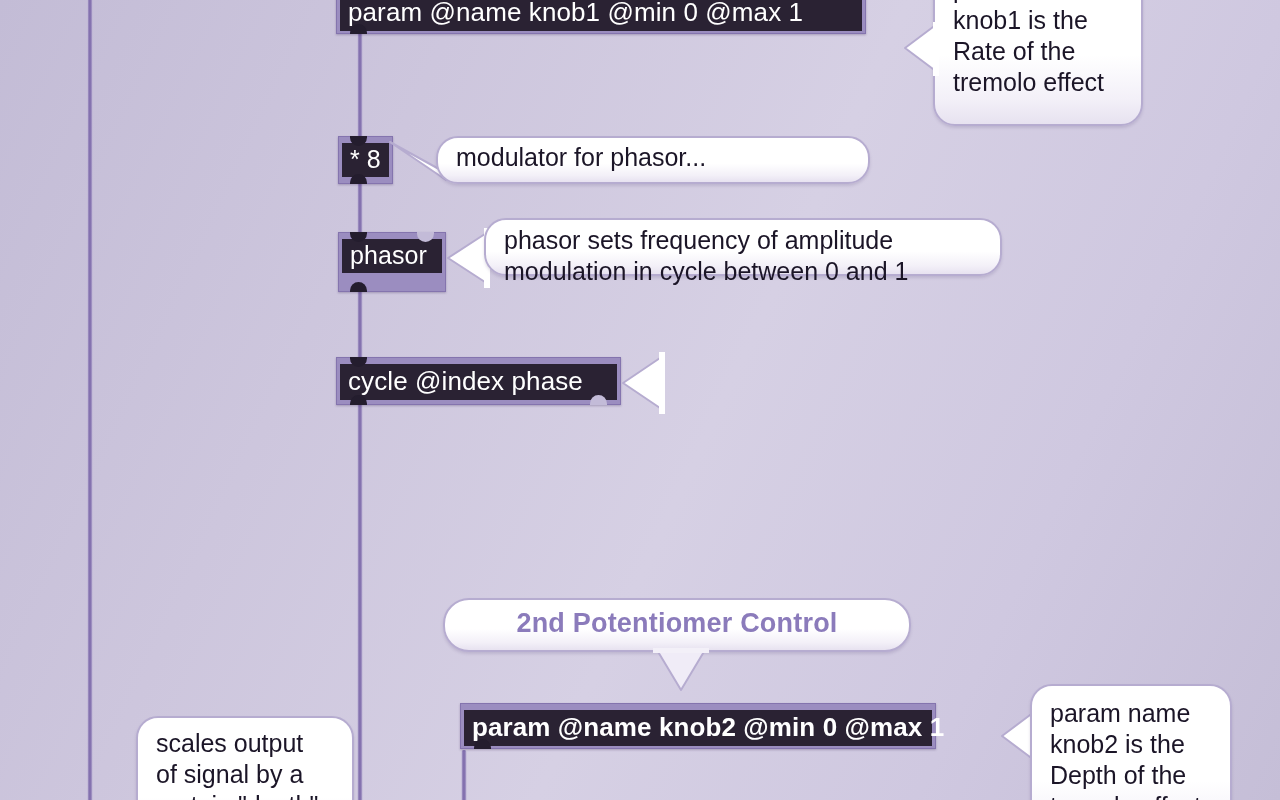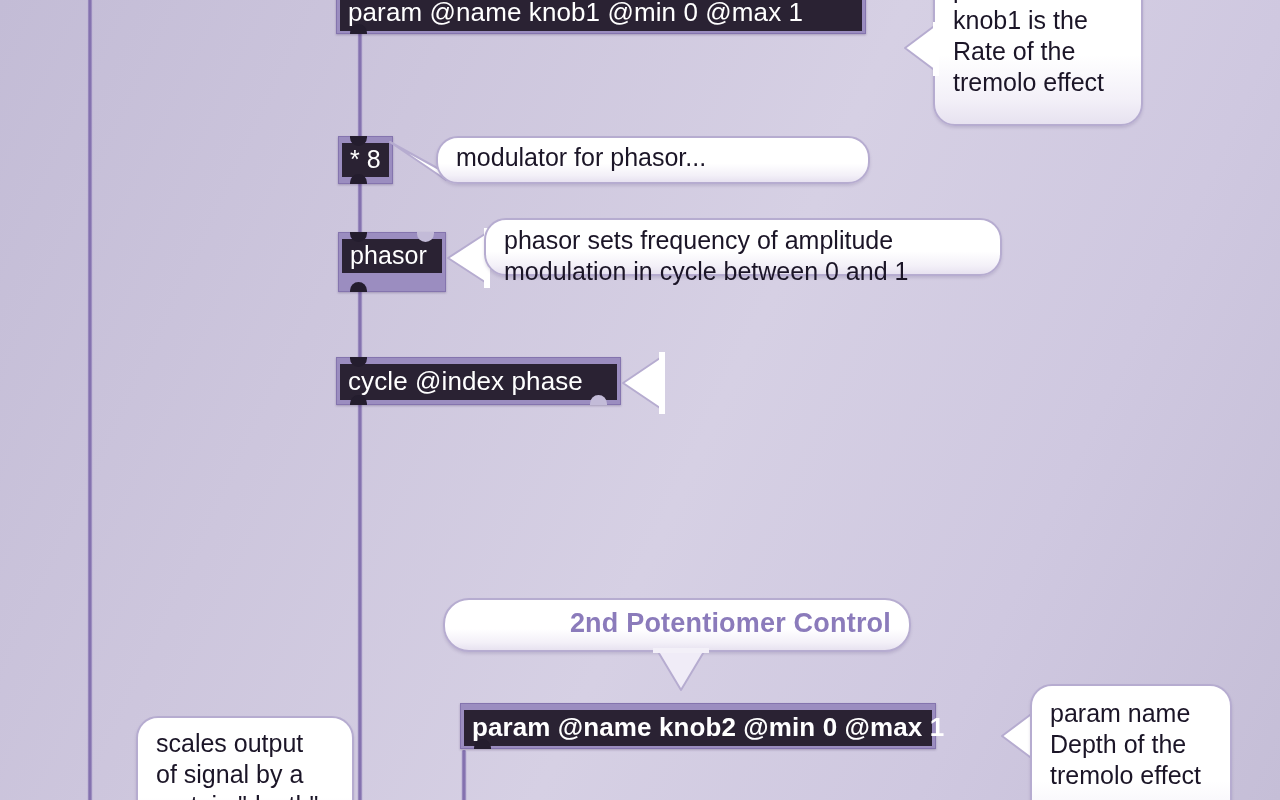--- a/index.html
+++ b/index.html
@@ -112,21 +112,21 @@
   .tail-needle svg { display: block; }
 
   
   .tail-down {
     position: absolute;
     z-index: 5;
   }
   .tail-down svg { display: block; }
 
   .bubble.titlebubble {
-    text-align: right;
+    text-align: center;
     border-radius: 26px;
   }
   .bubble.titlebubble .ln {
     color: #8b7bbb;
     font-weight: bold;
     font-size: 27px;
     letter-spacing: 0.2px;
   }
 </style>
 </head>
@@ -227,20 +227,21 @@
   </div>
 
   <div class="tail-left" style="left:996px; top:710px; width:40px; height:54px;">
     <svg width="40" height="54" viewBox="0 0 40 54">
       <path d="M38,2 L6,26 L38,50 Z" fill="#ffffff" stroke="#b6acd0" stroke-width="2" stroke-linejoin="round"></path>
       <rect x="34" y="0" width="8" height="54" fill="#ffffff"></rect>
     </svg>
   </div>
   <div class="bubble" style="left:1030px; top:684px; width:202px; height:168px; padding-top:12px;">
     <span class="ln">param name</span>
+    <span class="ln">knob2  is the</span>
     <span class="ln">Depth of the</span>
     <span class="ln">tremolo effect</span>
   </div>
 
   <div class="bubble" style="left:136px; top:716px; width:218px; height:140px; padding-top:10px;">
     <span class="ln">scales output</span>
     <span class="ln">of signal by a</span>
     <span class="ln">certain "depth"</span>
   </div>
 

